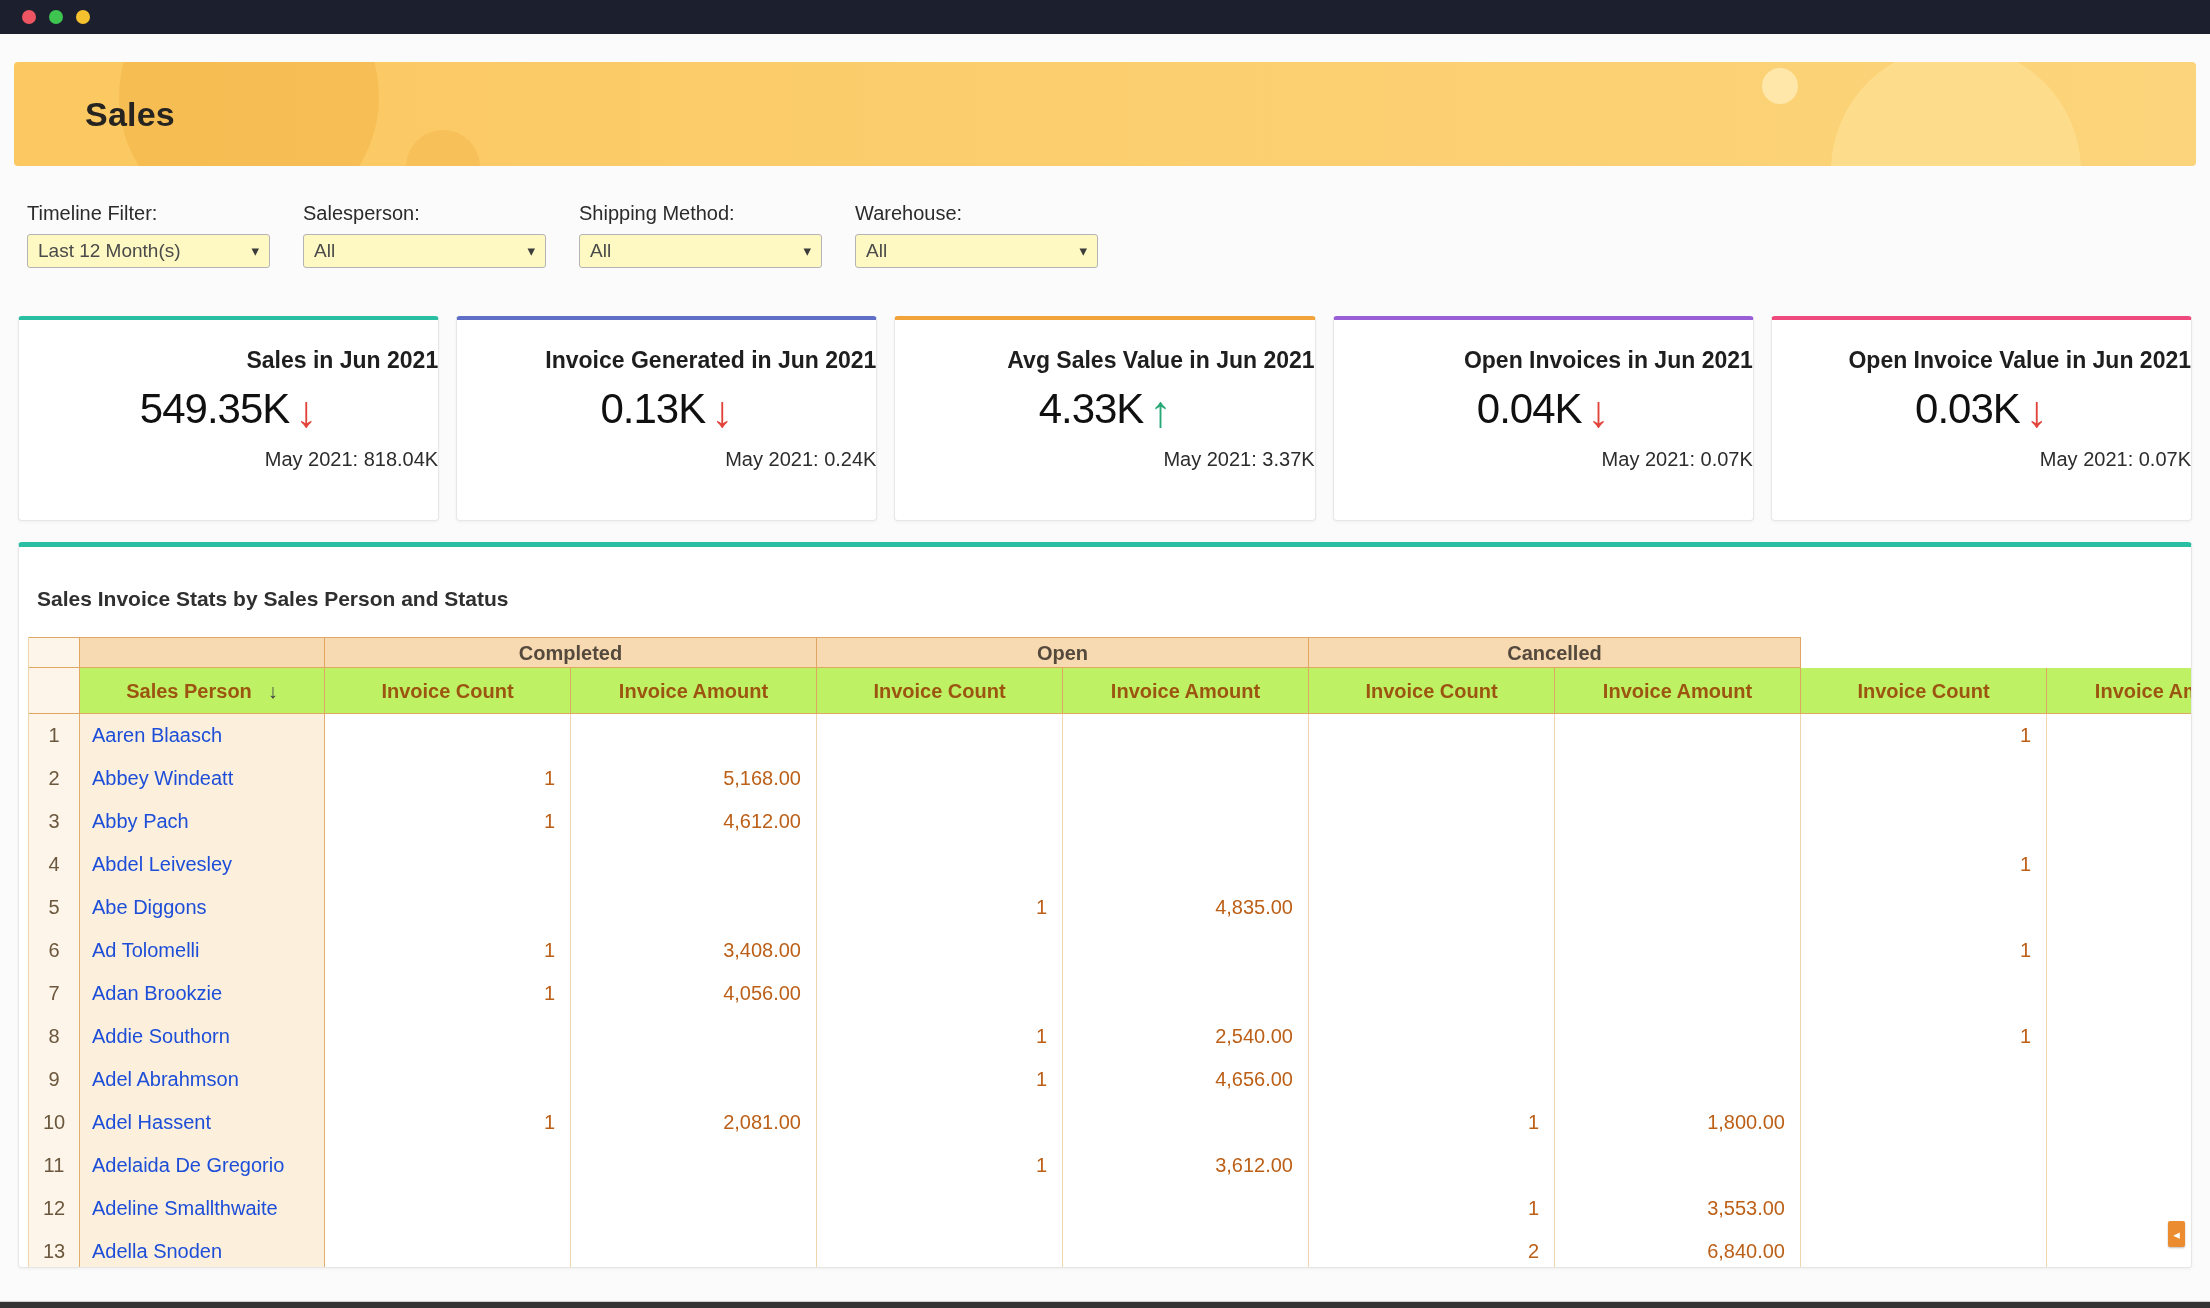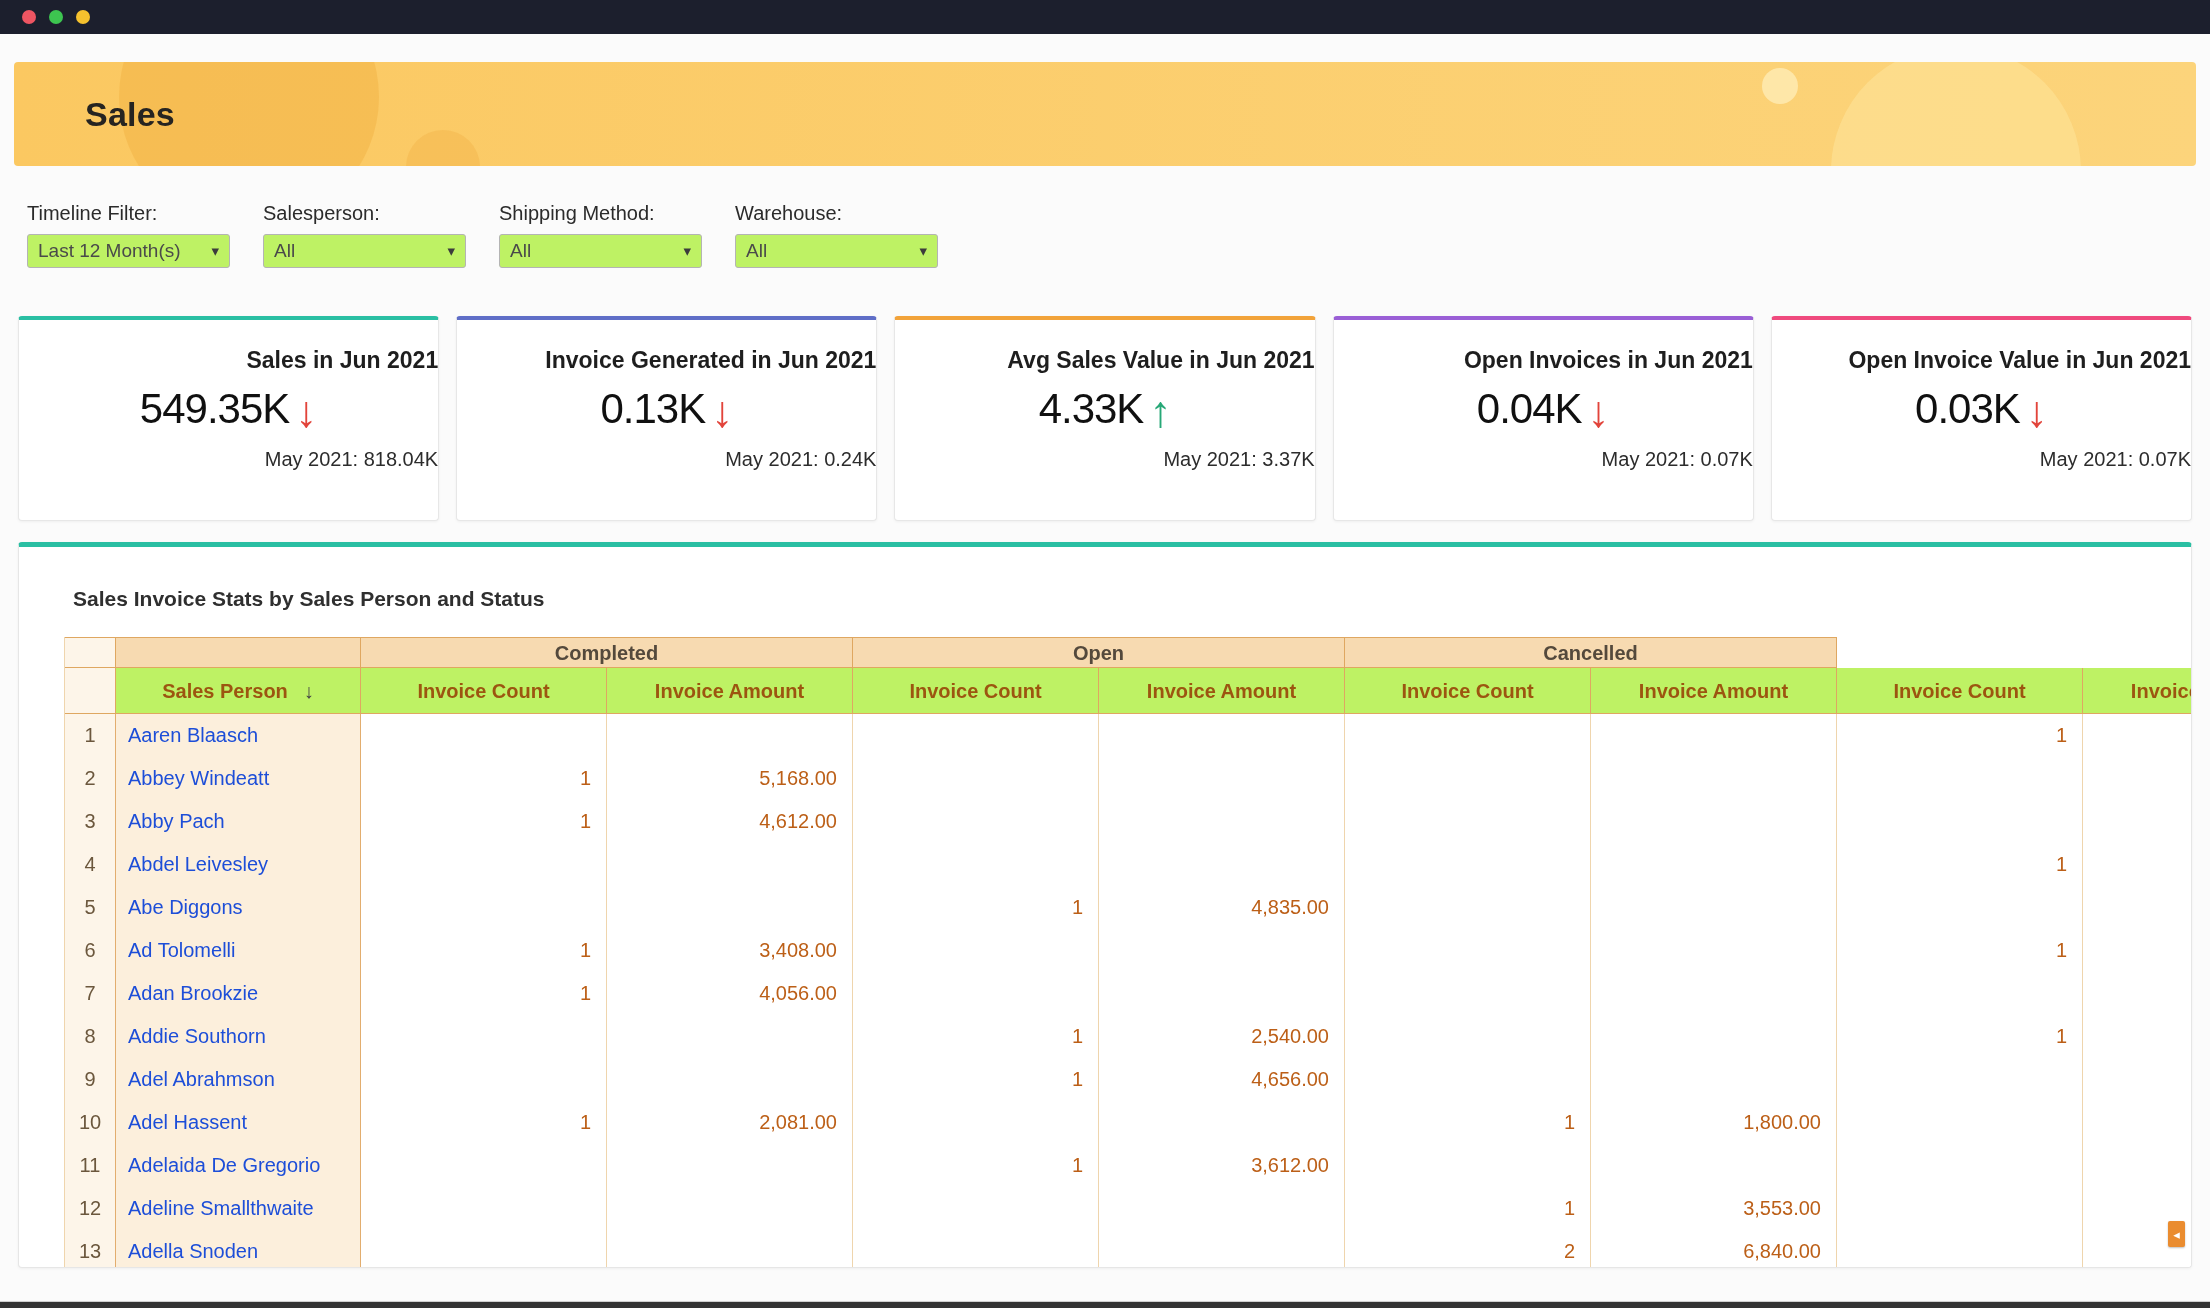--- a/index.html
+++ b/index.html
@@ -32,21 +32,21 @@
   .c1 { width:260px; height:260px; left:105px; top:-95px; background:rgba(238,170,58,.38); }
   .c2 { width:74px;  height:74px;  left:392px; bottom:-38px; background:rgba(238,170,58,.30); }
   .c3 { width:36px;  height:36px;  right:398px; top:6px; background:rgba(255,238,186,.75); }
   .c4 { width:250px; height:250px; right:115px; bottom:-130px; background:rgba(253,222,142,.85); }
   .banner-title { position:relative; font-size:34px; font-weight:700; color:#262421; padding-left:63px; letter-spacing:.2px; }
 
   
   .filters { margin:36px 0 0 27px; display:flex; gap:33px; }
   .filter-label { font-size:20px; color:#2b2b2b; margin-bottom:9px; }
   .select {
-    width:203px; height:34px; background:#bef264;
+    width:243px; height:34px; background:#fef9c3;
     border:1px solid #b4b4b4; border-radius:3px;
     display:flex; align-items:center; padding:0 10px;
     font-size:19px; color:#4a4a4a; cursor:pointer;
   }
   .select .caret { margin-left:auto; font-size:15px; color:#3c3c3c; }
 
   
   .kpis { margin:48px 18px 0; display:flex; gap:17px; }
   .kpi {
     flex:1; height:205px; background:#fff;
@@ -67,21 +67,21 @@
   .kpi-arrow.down { color:#e2443b; }
   .kpi-arrow.up   { color:#27a877; }
   .kpi-compare { margin-top:14px; font-size:20px; color:#2c2c2c; }
 
   
   .table-card {
     margin:21px 18px 0; height:726px; background:#fff;
     border:1px solid #e6e6e6; border-radius:4px;
     border-top:5px solid #2abfa3;
     box-shadow:0 1px 3px rgba(0,0,0,.05);
-    position:relative; overflow:hidden;padding-left:36px;
+    position:relative; overflow:hidden;
   }
   .table-title { padding:40px 0 0 18px; font-size:21px; font-weight:700; color:#2f2f2f; }
 
   .stable {
     --cols: 51px 245px repeat(8, 246px);
     margin:26px 0 0 9px;
     width:calc(100% - 9px);
     overflow:hidden;
     border-left:1px solid #efd5ad;
   }

